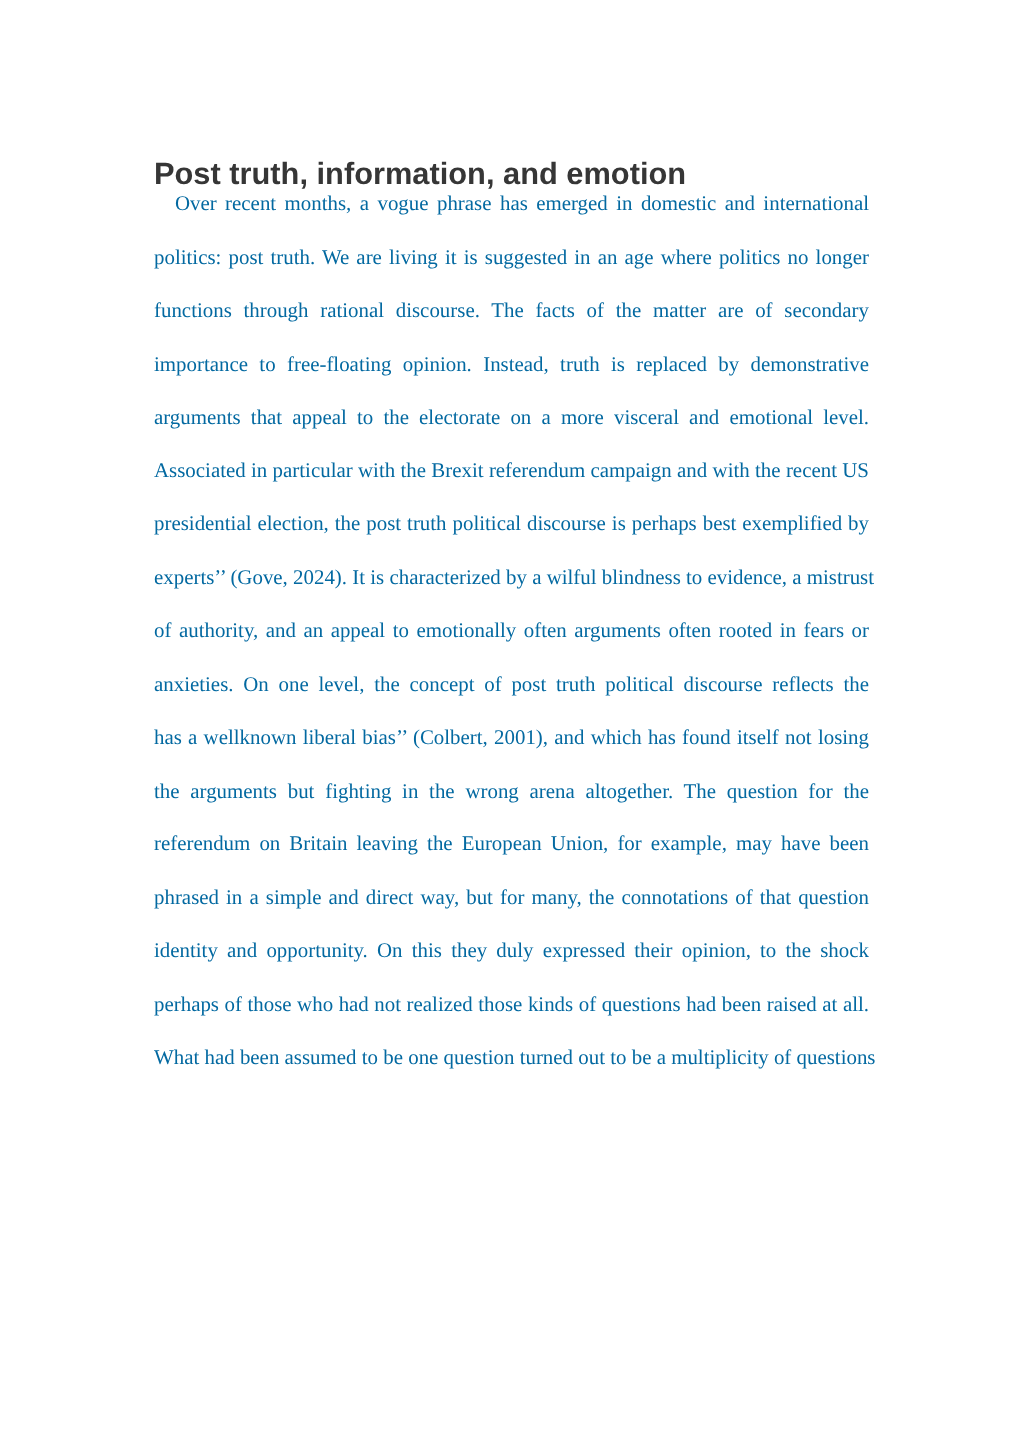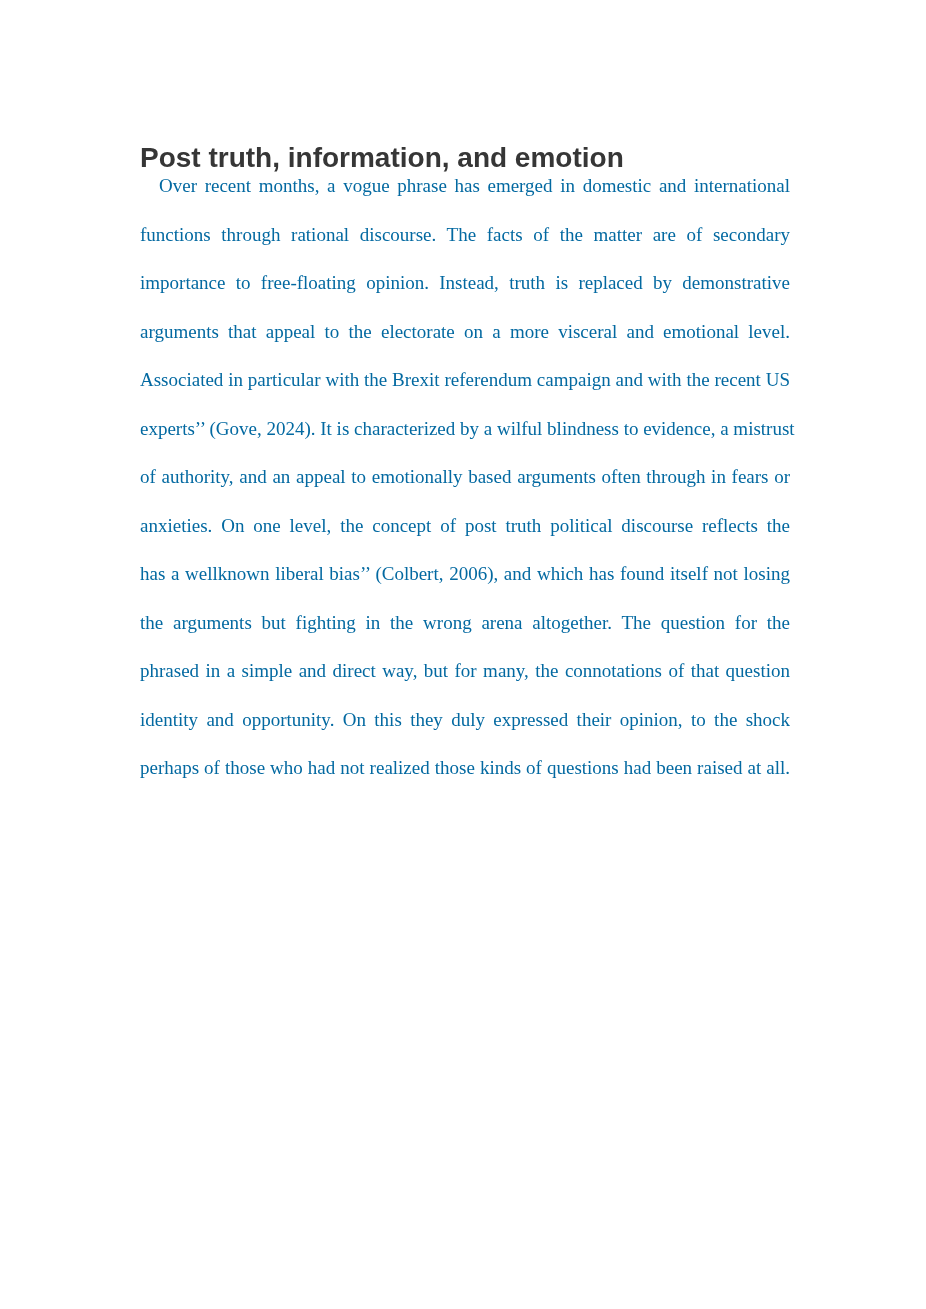--- a/index.html
+++ b/index.html
@@ -42,26 +42,30 @@
   .line.indent { text-indent: 19px; }
   .line.last { text-align-last: left; }
 </style>
 </head>
 <body>
 
 <div class="page">
   <h1 class="title">Post truth, information, and emotion</h1>
   <div class="paragraph">
     <div class="line indent">Over recent months, a vogue phrase has emerged in domestic and international</div>
+    <div class="line">politics: post truth. We are living it is suggested in an age where politics no longer</div>
     <div class="line">functions through rational discourse. The facts of the matter are of secondary</div>
     <div class="line">importance to free-floating opinion. Instead, truth is replaced by demonstrative</div>
     <div class="line">arguments that appeal to the electorate on a more visceral and emotional level.</div>
     <div class="line">Associated in particular with the Brexit referendum campaign and with the recent US</div>
+    <div class="line">presidential election, the post truth political discourse is perhaps best exemplified by</div>
     <div class="line">experts’’ (Gove, 2024). It is characterized by a wilful blindness to evidence, a mistrust</div>
-    <div class="line">of authority, and an appeal to emotionally based arguments often through in fears or</div>
+    <div class="line">of authority, and an appeal to emotionally often arguments often rooted in fears or</div>
     <div class="line">anxieties. On one level, the concept of post truth political discourse reflects the</div>
-    <div class="line">has a wellknown liberal bias’’ (Colbert, 2006), and which has found itself not losing</div>
+    <div class="line">has a wellknown liberal bias’’ (Colbert, 2001), and which has found itself not losing</div>
     <div class="line">the arguments but fighting in the wrong arena altogether. The question for the</div>
+    <div class="line">referendum on Britain leaving the European Union, for example, may have been</div>
     <div class="line">phrased in a simple and direct way, but for many, the connotations of that question</div>
     <div class="line">identity and opportunity. On this they duly expressed their opinion, to the shock</div>
     <div class="line">perhaps of those who had not realized those kinds of questions had been raised at all.</div>
+    <div class="line">What had been assumed to be one question turned out to be a multiplicity of questions</div>
   </div>
 </div>
 
 </body></html>

